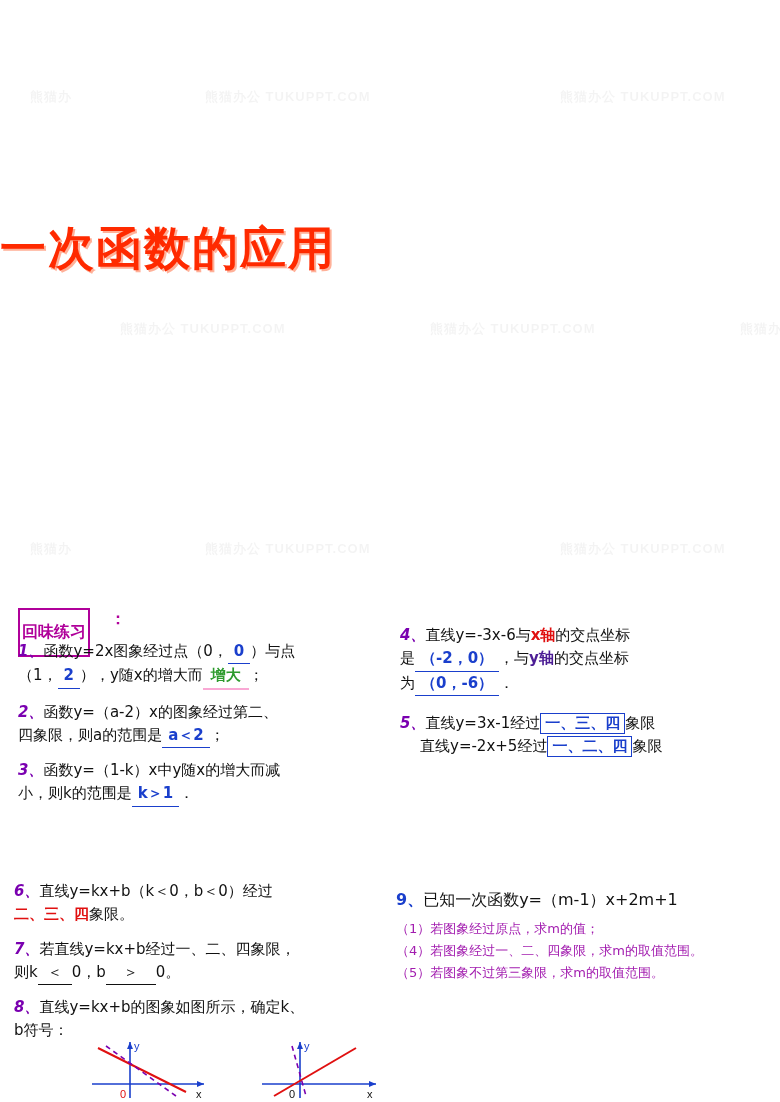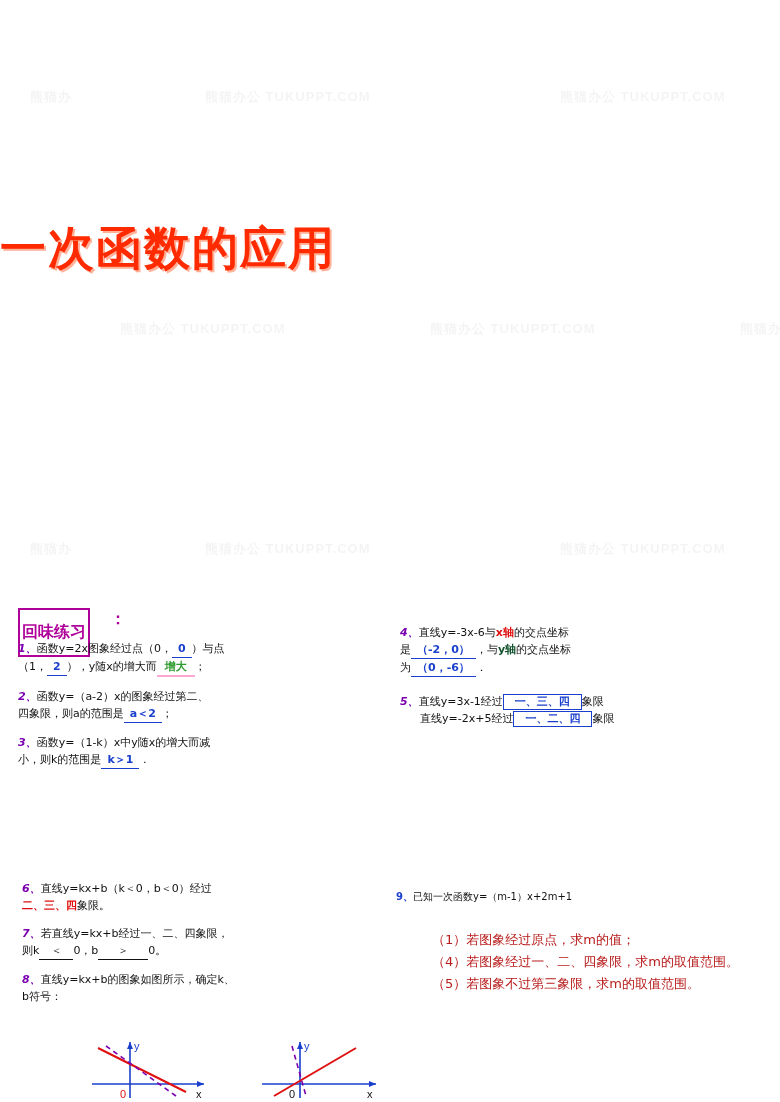--- a/index.html
+++ b/index.html
@@ -34,55 +34,54 @@
     position:absolute;left:110px;top:609px;
     font-size:16px;font-weight:bold;color:#b0009a;z-index:10;
   }
   .col-left{
     position:absolute;left:18px;top:640px;width:360px;z-index:10;
   }
   .col-right{
     position:absolute;left:400px;top:624px;width:368px;z-index:10;
   }
   .col-left2{
-    position:absolute;left:22px;top:880px;width:372px;z-index:10;
+    position:absolute;left:14px;top:880px;width:372px;z-index:10;
   }
   .col-right2{
     position:absolute;left:396px;top:890px;width:376px;z-index:10;
   }
   .q{
-    font-size:11px;color:#111;line-height:1.55;margin-bottom:11px;
+    font-size:15px;color:#111;line-height:1.55;margin-bottom:11px;
     font-family:"DejaVu Sans",sans-serif;
   }
   .qnum{color:#7a00b0;font-weight:bold;font-style:italic;}
   .qnum-blue{color:#1a3fcc;font-weight:bold;}
   .ans{
     color:#1a3fcc;font-weight:bold;border-bottom:1px solid #1a3fcc;
     padding:0 6px;display:inline-block;
   }
   .ans-green{
     color:#2e9b2e;font-weight:bold;border-bottom:2px solid #f9a8d4;
     padding:0 8px;display:inline-block;
   }
   .ans-red{color:#e01010;font-weight:bold;}
   .blank{
     display:inline-block;border-bottom:1px solid #111;min-width:56px;
   }
   .ans-box{
     color:#1a3fcc;font-weight:bold;border:1px solid #1a3fcc;
-    padding:0 11px;display:inline-block;line-height:1.25;
+    padding:0 4px;display:inline-block;line-height:1.25;
   }
   .q-small{
-    font-size:13px;color:#b91c1c;line-height:1.7;
+    font-size:13px;color:#a21caf;line-height:1.7;
     font-family:"DejaVu Sans",sans-serif;
-    margin-left:36px;
   }
   .q9head{
-    font-size:10px;color:#111;font-family:"DejaVu Sans",sans-serif;
-    margin-bottom:25px;
+    font-size:16px;color:#111;font-family:"DejaVu Sans",sans-serif;
+    margin-bottom:7px;
   }
   .graphs{
     position:absolute;left:84px;top:1040px;width:300px;height:62px;z-index:10;
   }
 </style>
 </head>
 <body>
 
 <div class="watermark-layer">
   <div class="wm" style="left:30px;top:88px;">熊猫办</div>
@@ -119,21 +118,21 @@
     <span class="qnum">3、</span><span>函数y=（1-k）x中y随x的增大而减</span><br>
     <span>小，则k的范围是</span><span class="ans">k＞1</span><span>．</span>
   </div>
 
 </div>
 
 <div class="col-right">
 
   <div class="q">
     <span class="qnum">4、</span><span>直线y=-3x-6与</span><span style="color:#e01010;font-weight:bold;">x轴</span><span>的交点坐标</span><br>
-    <span>是</span><span class="ans">（-2，0）</span><span>，与</span><span style="color:#14532d;font-weight:bold;">y轴</span><span>的交点坐标</span><br>
+    <span>是</span><span class="ans">（-2，0）</span><span>，与</span><span style="color:#4c1d95;font-weight:bold;">y轴</span><span>的交点坐标</span><br>
     <span>为</span><span class="ans">（0，-6）</span><span>．</span>
   </div>
 
   <div class="q" style="margin-top:16px;">
     <span class="qnum">5、</span><span>直线y=3x-1经过</span><span class="ans-box">一、三、四</span><span>象限</span><br>
     <span style="display:inline-block;width:20px;"></span><span>直线y=-2x+5经过</span><span class="ans-box">一、二、四</span><span>象限</span>
   </div>
 
 </div>
 

